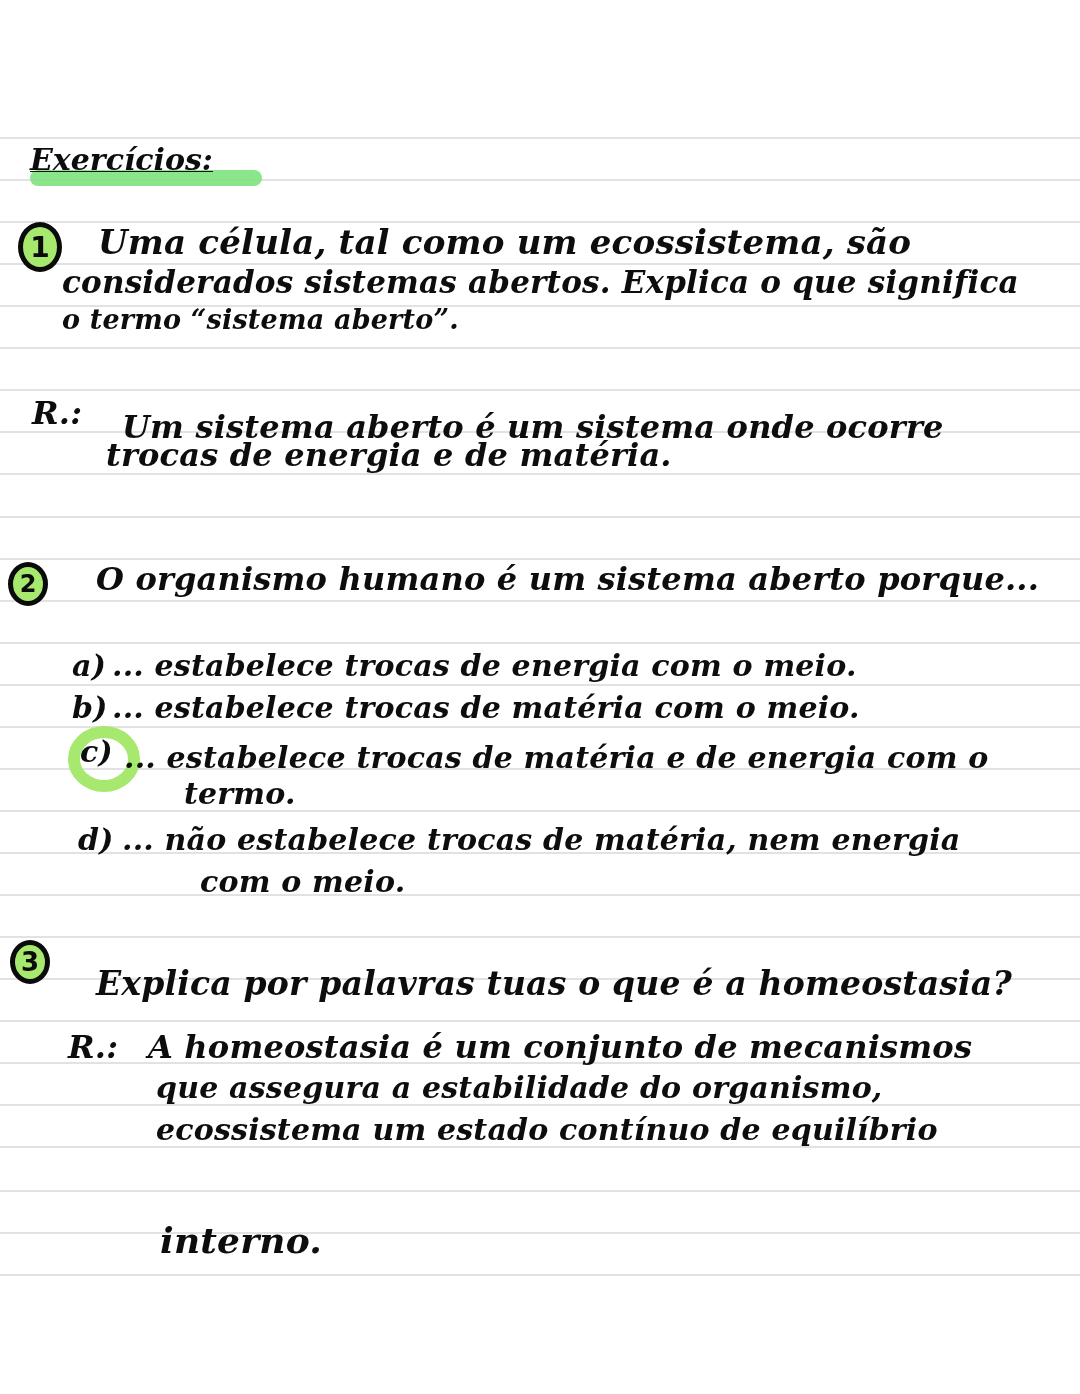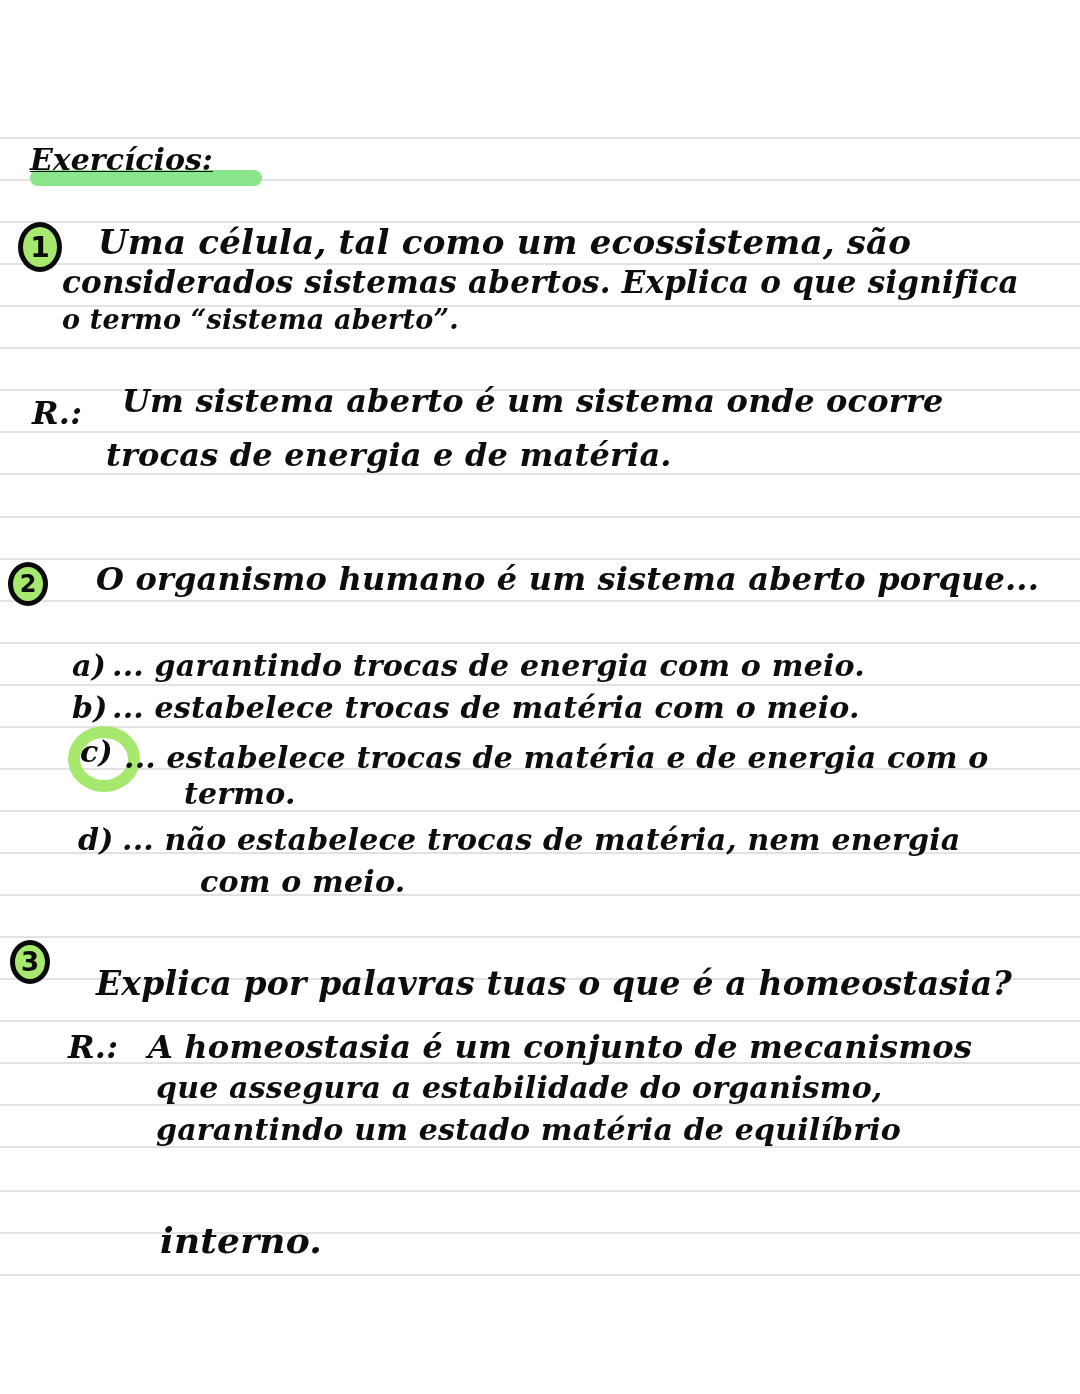--- a/index.html
+++ b/index.html
@@ -80,35 +80,35 @@
 
   <section>
     <div class="badge" style="left:18px;top:222px">
       <span>1</span>
     </div>
     <div class="hw q" style="left:98px;top:222px">Uma célula, tal como um ecossistema, são</div>
     <div class="hw q" style="left:62px;top:264px;font-size:31px">considerados sistemas abertos. Explica o que significa</div>
     <div class="hw q" style="left:62px;top:304px;font-size:27px">o termo “sistema aberto”.</div>
 
     <div class="hw ans" style="left:32px;top:394px">R.:</div>
-    <div class="hw ans" style="left:122px;top:382px">Um sistema aberto é um sistema onde ocorre</div>
+    <div class="hw ans" style="left:122px;top:408px">Um sistema aberto é um sistema onde ocorre</div>
     <div class="hw ans" style="left:106px;top:436px">trocas de energia e de matéria.</div>
   </section>
 
   <section>
     <div class="badge" style="left:8px;top:562px;width:30px;height:34px;font-size:24px">
       <span>2</span>
     </div>
     <div class="hw q" style="left:96px;top:560px;font-size:32px">O organismo humano é um sistema aberto porque...</div>
 
     <div class="circle-hl"></div>
 
     <div>
       <div class="hw opt" style="left:72px;top:648px">a)</div>
-      <div class="hw opt" style="left:112px;top:648px">... garantindo trocas de energia com o meio.</div>
+      <div class="hw opt" style="left:112px;top:648px">... estabelece trocas de energia com o meio.</div>
     </div>
     <div>
       <div class="hw opt" style="left:72px;top:690px">b)</div>
       <div class="hw opt" style="left:112px;top:690px">... estabelece trocas de matéria com o meio.</div>
     </div>
     <div>
       <div class="hw opt" style="left:80px;top:734px">c)</div>
       <div class="hw opt" style="left:124px;top:740px">... estabelece trocas de matéria e de energia com o</div>
       <div class="hw opt" style="left:184px;top:776px">termo.</div>
     </div>
@@ -121,16 +121,16 @@
 
   <section>
     <div class="badge" style="left:10px;top:940px;width:30px;height:34px;font-size:26px">
       <span>3</span>
     </div>
     <div class="hw q" style="left:96px;top:964px;font-size:33px">Explica por palavras tuas o que é a homeostasia?</div>
 
     <div class="hw ans" style="left:68px;top:1028px">R.:</div>
     <div class="hw ans" style="left:148px;top:1028px">A homeostasia é um conjunto de mecanismos</div>
     <div class="hw ans" style="left:156px;top:1070px;font-size:30px">que assegura a estabilidade do organismo,</div>
-    <div class="hw ans" style="left:156px;top:1112px;font-size:30px">garantindo um estado matéria de equilíbrio</div>
+    <div class="hw ans" style="left:156px;top:1112px;font-size:30px">ecossistema um estado contínuo de equilíbrio</div>
     <div class="hw ans" style="left:160px;top:1219px;font-size:36px">interno.</div>
   </section>
 </div>
 
 </body></html>

